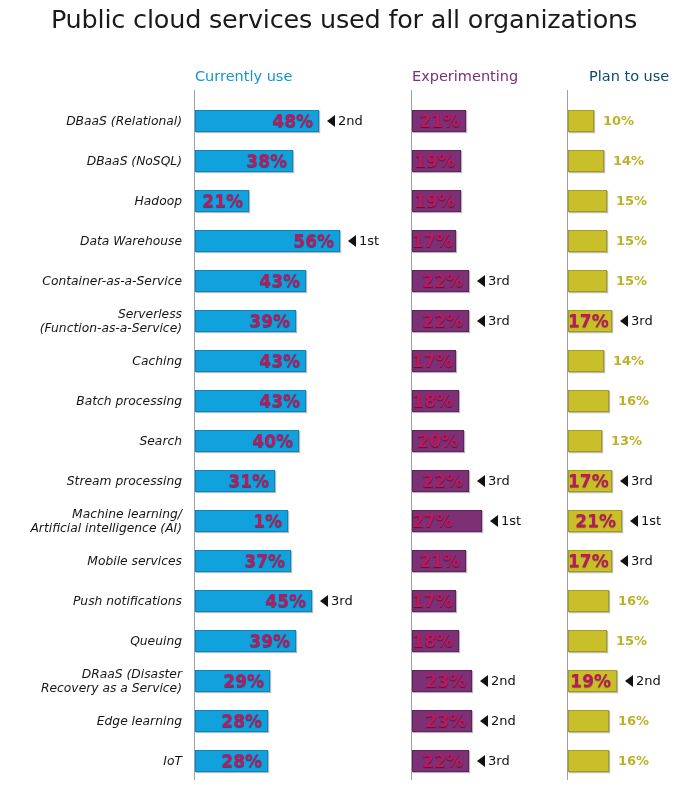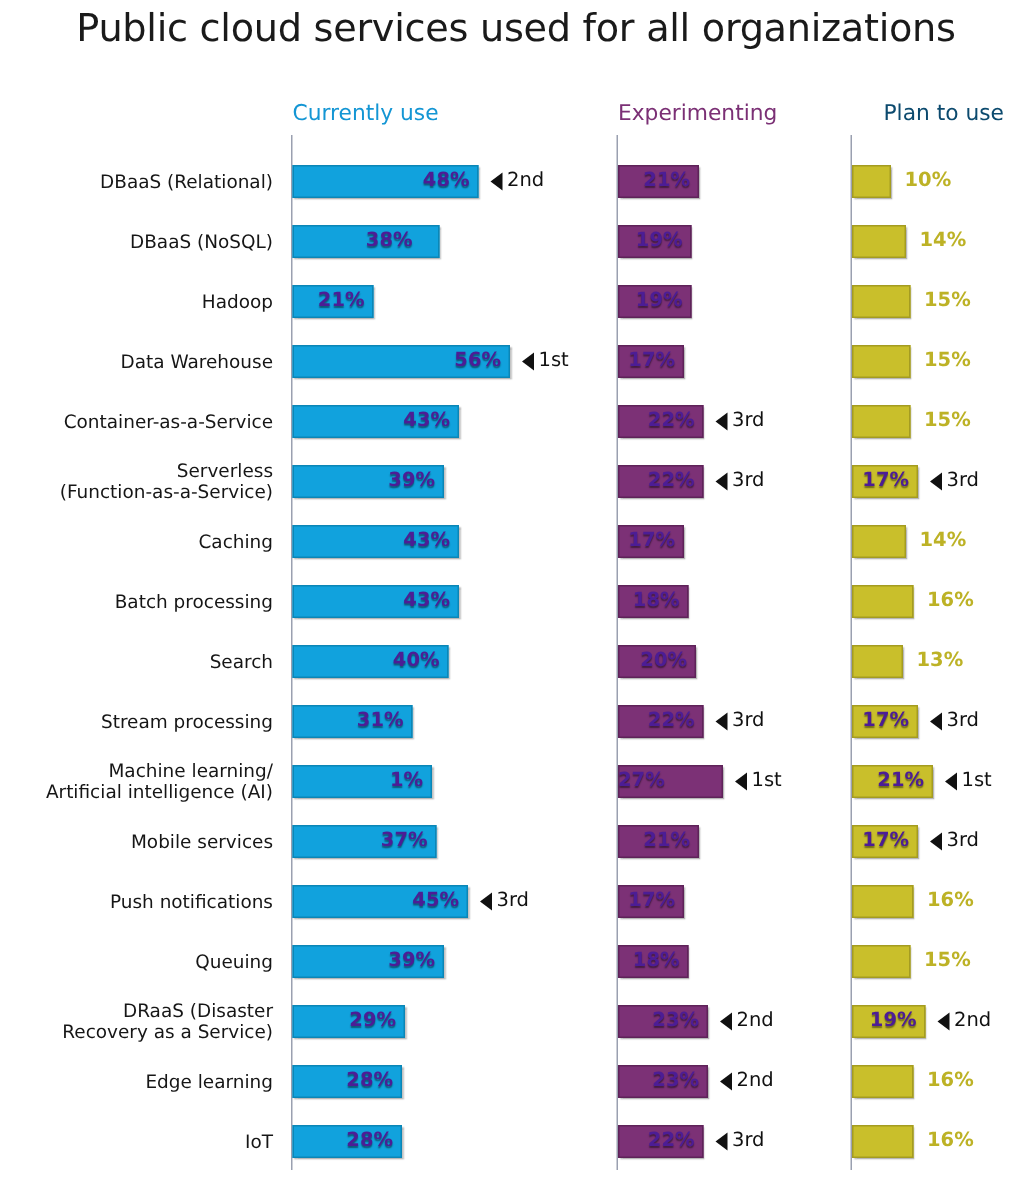--- a/index.html
+++ b/index.html
@@ -79,20 +79,21 @@
     height: 40px;
     display: flex;
     flex-direction: column;
     align-items: flex-end;
     justify-content: center;
     text-align: center;
     font-size: 12.3px;
     line-height: 14px;
     color: #161616;
     white-space: nowrap;
+    font-style: italic;
   }
 
   
   .bar-group { position: absolute; top: 9px; height: 22px; }
   .bar-group.g0 { left: 195px; }
   .bar-group.g1 { left: 412px; }
   .bar-group.g2 { left: 568px; }
 
   .bar {
     position: absolute;
@@ -105,23 +106,23 @@
   .bar.c1 { background: #7c3176; border-color: #5e2359; }
   .bar.c2 { background: #c9bf2b; border-color: #a49c21; }
 
   
   .val-in {
     position: absolute;
     top: 0;
     height: 22px;
     line-height: 22px;
     right: 6px;
-    font-size: 13px;
+    font-size: 17px;
     font-weight: bold;
-    color: #4c1d95;
+    color: #be185d;
     text-shadow: 0 1px 1px rgba(0,0,0,0.45);
     white-space: nowrap;
   }
   
   .val-out {
     position: absolute;
     top: 0;
     height: 22px;
     line-height: 22px;
     font-size: 13px;
@@ -187,21 +188,21 @@
             <div class="bar c2" style="width: 26px;"></div>
             <div class="val-out" style="left: 35px;">10%</div>
           </div>
         </div>
         <div class="row" style="top: 51px;">
           <div class="row-label">
             <span>DBaaS (NoSQL)</span>
           </div>
           <div class="bar-group g0">
             <div class="bar c0" style="width: 98px;"></div>
-            <div class="val-in" style="right: auto; width: 98px; text-align: right; padding-right: 18px; left: 0px;">38%</div>
+            <div class="val-in" style="right: auto; width: 98px; text-align: right; padding-right: 6px; left: 0px;">38%</div>
           </div>
           <div class="bar-group g1">
             <div class="bar c1" style="width: 49px;"></div>
             <div class="val-in" style="right: auto; width: 49px; text-align: right; padding-right: 6px; left: 0px;">19%</div>
           </div>
           <div class="bar-group g2">
             <div class="bar c2" style="width: 36px;"></div>
             <div class="val-out" style="left: 45px;">14%</div>
           </div>
         </div>

